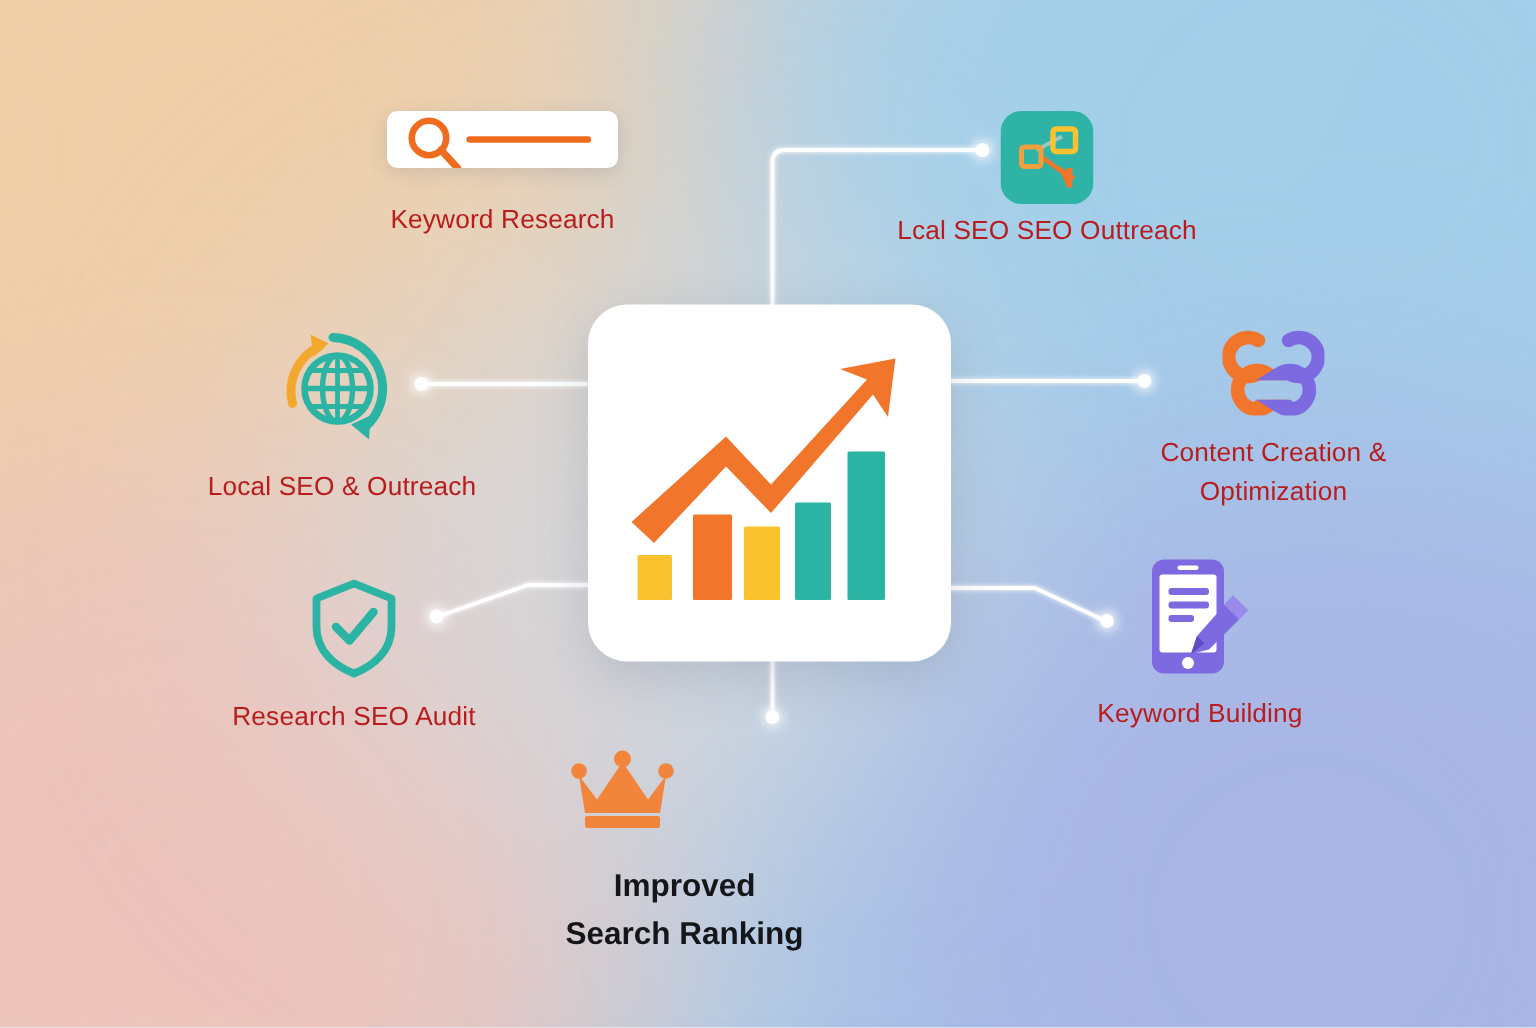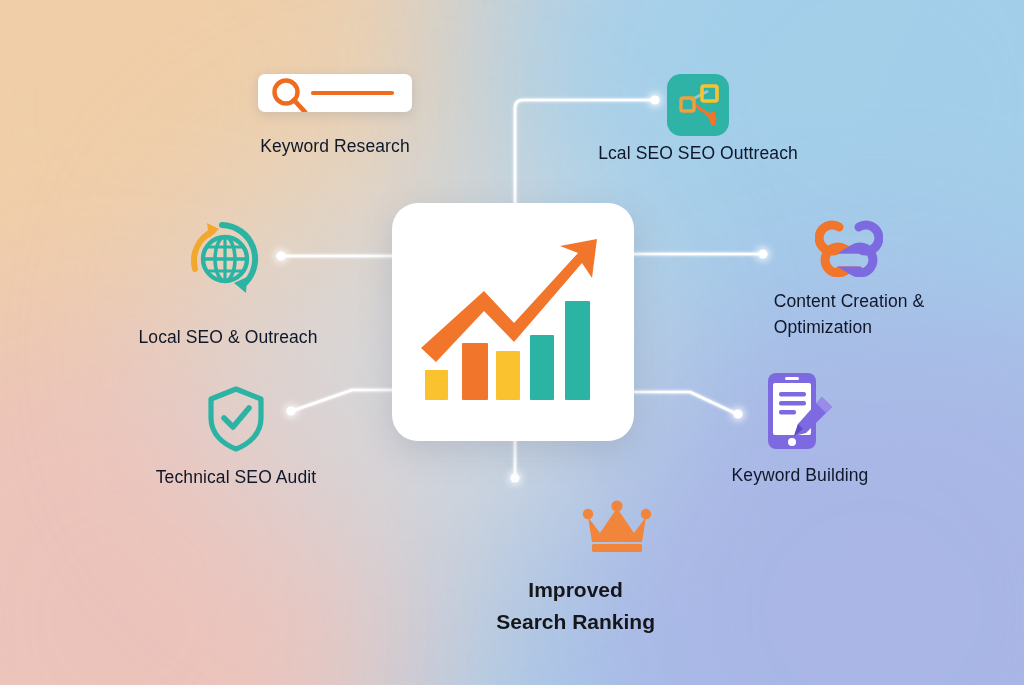--- a/index.html
+++ b/index.html
@@ -95,29 +95,30 @@
   }
   .node .icon-wrap {
     display: flex;
     align-items: center;
     justify-content: center;
   }
   .node .label {
     margin-top: 11px;
     font-size: 17.5px;
     line-height: 1.5;
-    color: #0f172a;
+    color: #b91c1c;
+    text-align: center;
     white-space: pre-line;
     letter-spacing: .1px;
   }
 
   
   #node-keyword    { left: 216px;  top: 74px;  width: 238px; }
   #node-outreach   { left: 578px;  top: 74px;  width: 240px; }
-  #node-localseo   { left: 114px;  top: 215px; width: 228px; gap: 13px; }
+  #node-localseo   { left: 114px;  top: 215px; width: 228px; }
   #node-content    { left: 742px;  top: 217px; width: 214px; }
   #node-technical  { left: 134px;  top: 384px; width: 204px; }
   #node-backlink   { left: 711px;  top: 370px; width: 178px; }
 
   #node-keyword .label  { margin-top: 21px; }
   #node-outreach .label { margin-top: 4px; }
   #node-localseo .label { margin-top: 8px; }
   #node-technical .label{ margin-top: 12px; }
   #node-backlink .label { margin-top: 10px; }
 
@@ -133,21 +134,21 @@
   }
 
   
   #node-outcome {
     position: absolute;
     left: 377px;
     top: 500px;
     width: 278px;
     display: flex;
     flex-direction: column;
-    align-items: flex-end;
+    align-items: flex-start;
   }
   #node-outcome .outcome-label {
     margin-top: 18px;
     font-size: 21px;
     font-weight: bold;
     line-height: 1.5;
     color: #14161a;
     text-align: center;
     white-space: pre-line;
   }
@@ -283,21 +284,21 @@
 Optimization</div>
   </div>
 
   <div class="node" id="node-technical">
     <div class="icon-wrap">
       <svg width="62" height="68" viewBox="0 0 62 68">
         <path d="M31 5 L56 15 L56 34 C56 50 44 60 31 65 C18 60 6 50 6 34 L6 15 Z" fill="none" stroke="#2bb3a3" stroke-width="5.2" stroke-linejoin="round"></path>
         <path d="M19 34 L28 43 L44 24" fill="none" stroke="#2bb3a3" stroke-width="5.6" stroke-linecap="round" stroke-linejoin="round"></path>
       </svg>
     </div>
-    <div class="label">Technical SEO Audit</div>
+    <div class="label">Research SEO Audit</div>
   </div>
 
   <div class="node" id="node-backlink">
     <div class="icon-wrap">
       <svg width="80" height="82" viewBox="0 0 80 82">
 
         <rect x="8" y="3" width="48" height="76" rx="8" fill="#7d6ae0"></rect>
         <rect x="13" y="13" width="38" height="52" rx="2" fill="#ffffff"></rect>
         <rect x="25" y="7" width="14" height="3" rx="1.5" fill="#ffffff"></rect>
         <circle cx="32" cy="72" r="4" fill="#ffffff"></circle>

